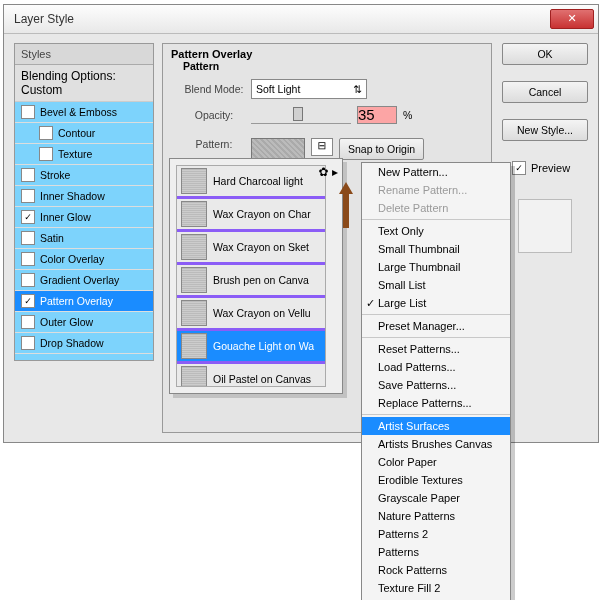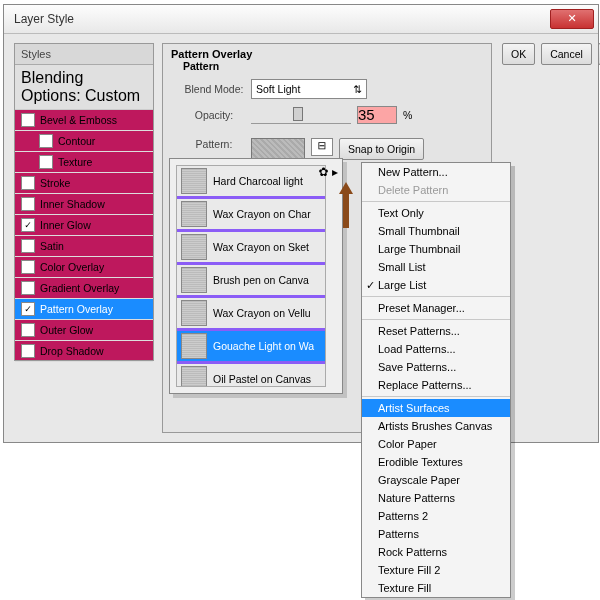--- a/index.html
+++ b/index.html
@@ -1,40 +1,40 @@
 <!DOCTYPE html>
 <html><head>
 <meta charset="utf-8">
 <style>
 body{margin:0;font-family:"Segoe UI",Tahoma,sans-serif;font-size:11px;color:#000;background:#fff}
 .dialog{position:absolute;left:3px;top:4px;width:594px;height:437px;background:#e8e8e8;border:1px solid #888}
 .titlebar{height:28px;background:linear-gradient(#fdfdfd,#e8e8e8);border-bottom:1px solid #bbb;display:flex;align-items:center;padding:0 4px}
 .title{margin-left:6px;font-size:12px;color:#333}
 .closebox{margin-left:auto;width:42px;height:18px;background:linear-gradient(#e07070,#c83232);color:#fff;text-align:center;border:1px solid #a02020;border-radius:2px;font-size:11px;line-height:16px}
 .content{position:absolute;left:10px;top:38px;right:10px;bottom:10px}
-.panel-styles{position:absolute;left:0;top:0;width:138px;height:316px;border:1px solid #999;background:#be185d}
+.panel-styles{position:absolute;left:0;top:0;width:138px;height:316px;border:1px solid #999;background:#7dd3fc}
 .panel-head{background:#d8d8d8;border-bottom:1px solid #aaa;padding:4px 6px;font-size:11px;color:#444}
-.panel-sub{padding:4px 6px;border-bottom:1px solid #ccc;background:#e0e0e0;font-size:16px}
+.panel-sub{padding:4px 6px;border-bottom:1px solid #ccc;background:#e0e0e0;font-size:12px}
 .style-row{display:flex;align-items:center;padding:3px 6px;gap:5px;border-bottom:1px solid #ddd;font-size:10.5px}
 .style-row.indent{padding-left:24px}
 .style-row.sel{background:#1a8cff;color:#fff}
 .cb{width:12px;height:12px;border:1px solid #888;background:#fff;display:inline-flex;align-items:center;justify-content:center;font-size:9px;line-height:1}
 .cb.on::after{content:"✓";color:#000}
 .overlay-panel{position:absolute;left:148px;top:0;width:328px;height:388px;border:1px solid #999;background:#e4e4e4}
 .op-title{font-size:11px;font-weight:bold;padding:4px 8px 0}
 .op-sub{font-size:10.5px;font-weight:bold;padding:0 20px 4px}
 .op-row{display:flex;align-items:center;padding:3px 20px;gap:6px;font-size:10.5px}
 .op-label{width:62px;text-align:center;color:#444}
 .dropdown{flex:1 1 auto;max-width:106px;height:18px;border:1px solid #888;background:#fff;display:flex;align-items:center;justify-content:space-between;padding:0 4px}
 .slider{width:100px;height:14px;position:relative;border-bottom:1px solid #999;margin-top:4px}
 .thumb{position:absolute;top:-2px;left:42px;width:8px;height:12px;background:#d0d0d0;border:1px solid #777}
 .numfield{width:38px;height:16px;border:1px solid #888;background:#fca5a5;text-align:left;font-size:15px;line-height:16px}
 .swatch{width:52px;height:52px;border:1px solid #777;background:repeating-linear-gradient(45deg,#bbb,#bbb 2px,#aaa 2px,#aaa 4px)}
 .btn{height:20px;border:1px solid #888;background:linear-gradient(#f4f4f4,#dcdcdc);padding:0 8px;font-size:10.5px;display:inline-flex;align-items:center;border-radius:2px}
-.side-btns{position:absolute;right:0;top:0;width:86px;display:flex;gap:6px}
+.side-btns{position:absolute;right:0;top:0;width:86px;display:flex;flex-direction:column;gap:16px}
 .side-btns .btn{justify-content:center}
 .preview-row{display:flex;align-items:center;gap:5px;margin-top:4px;padding-left:10px}
 .preview-tile{width:52px;height:52px;background:#f2f2f2;border:1px solid #bbb;margin:8px 0 0 16px}
 .pattern-dd{position:absolute;left:169px;top:158px;width:172px;height:234px;border:1px solid #888;background:#efefef;box-shadow:4px 4px 0 rgba(0,0,0,.15)}
 .pattern-list{position:absolute;left:6px;top:6px;width:148px;bottom:6px;overflow:hidden;border:1px solid #aaa;background:#eaeaea}
 .plist-row{display:flex;align-items:center;gap:6px;padding:2px 4px;border-bottom:3px solid #8b5cf6;font-size:10.5px}
 .plist-row.sel{background:#1a8cff;color:#fff}
 .psw{width:24px;height:24px;background:repeating-linear-gradient(0deg,#ccc,#ccc 1px,#bbb 1px,#bbb 2px);border:1px solid #888;flex-shrink:0}
 .gear{position:absolute;right:4px;top:6px;font-size:12px;cursor:pointer}
 .arrow-annot{position:absolute;left:339px;top:182px;width:14px;height:46px}
@@ -197,20 +197,21 @@
   <div class="gear">✿ ▸</div>
 </div>
 
 <div class="arrow-annot">
   <div class="head"></div>
     <div class="shaft"></div>
 </div>
 
 <div class="context-menu" id="ctx">
     <div class="cm-item">New Pattern...</div>
+    <div class="cm-item dis">Rename Pattern...</div>
     <div class="cm-item dis">Delete Pattern</div>
     <div class="cm-sep"></div>
     <div class="cm-item">Text Only</div>
     <div class="cm-item">Small Thumbnail</div>
     <div class="cm-item">Large Thumbnail</div>
     <div class="cm-item">Small List</div>
     <div class="cm-item cm-check">Large List</div>
     <div class="cm-sep"></div>
     <div class="cm-item">Preset Manager...</div>
     <div class="cm-sep"></div>

